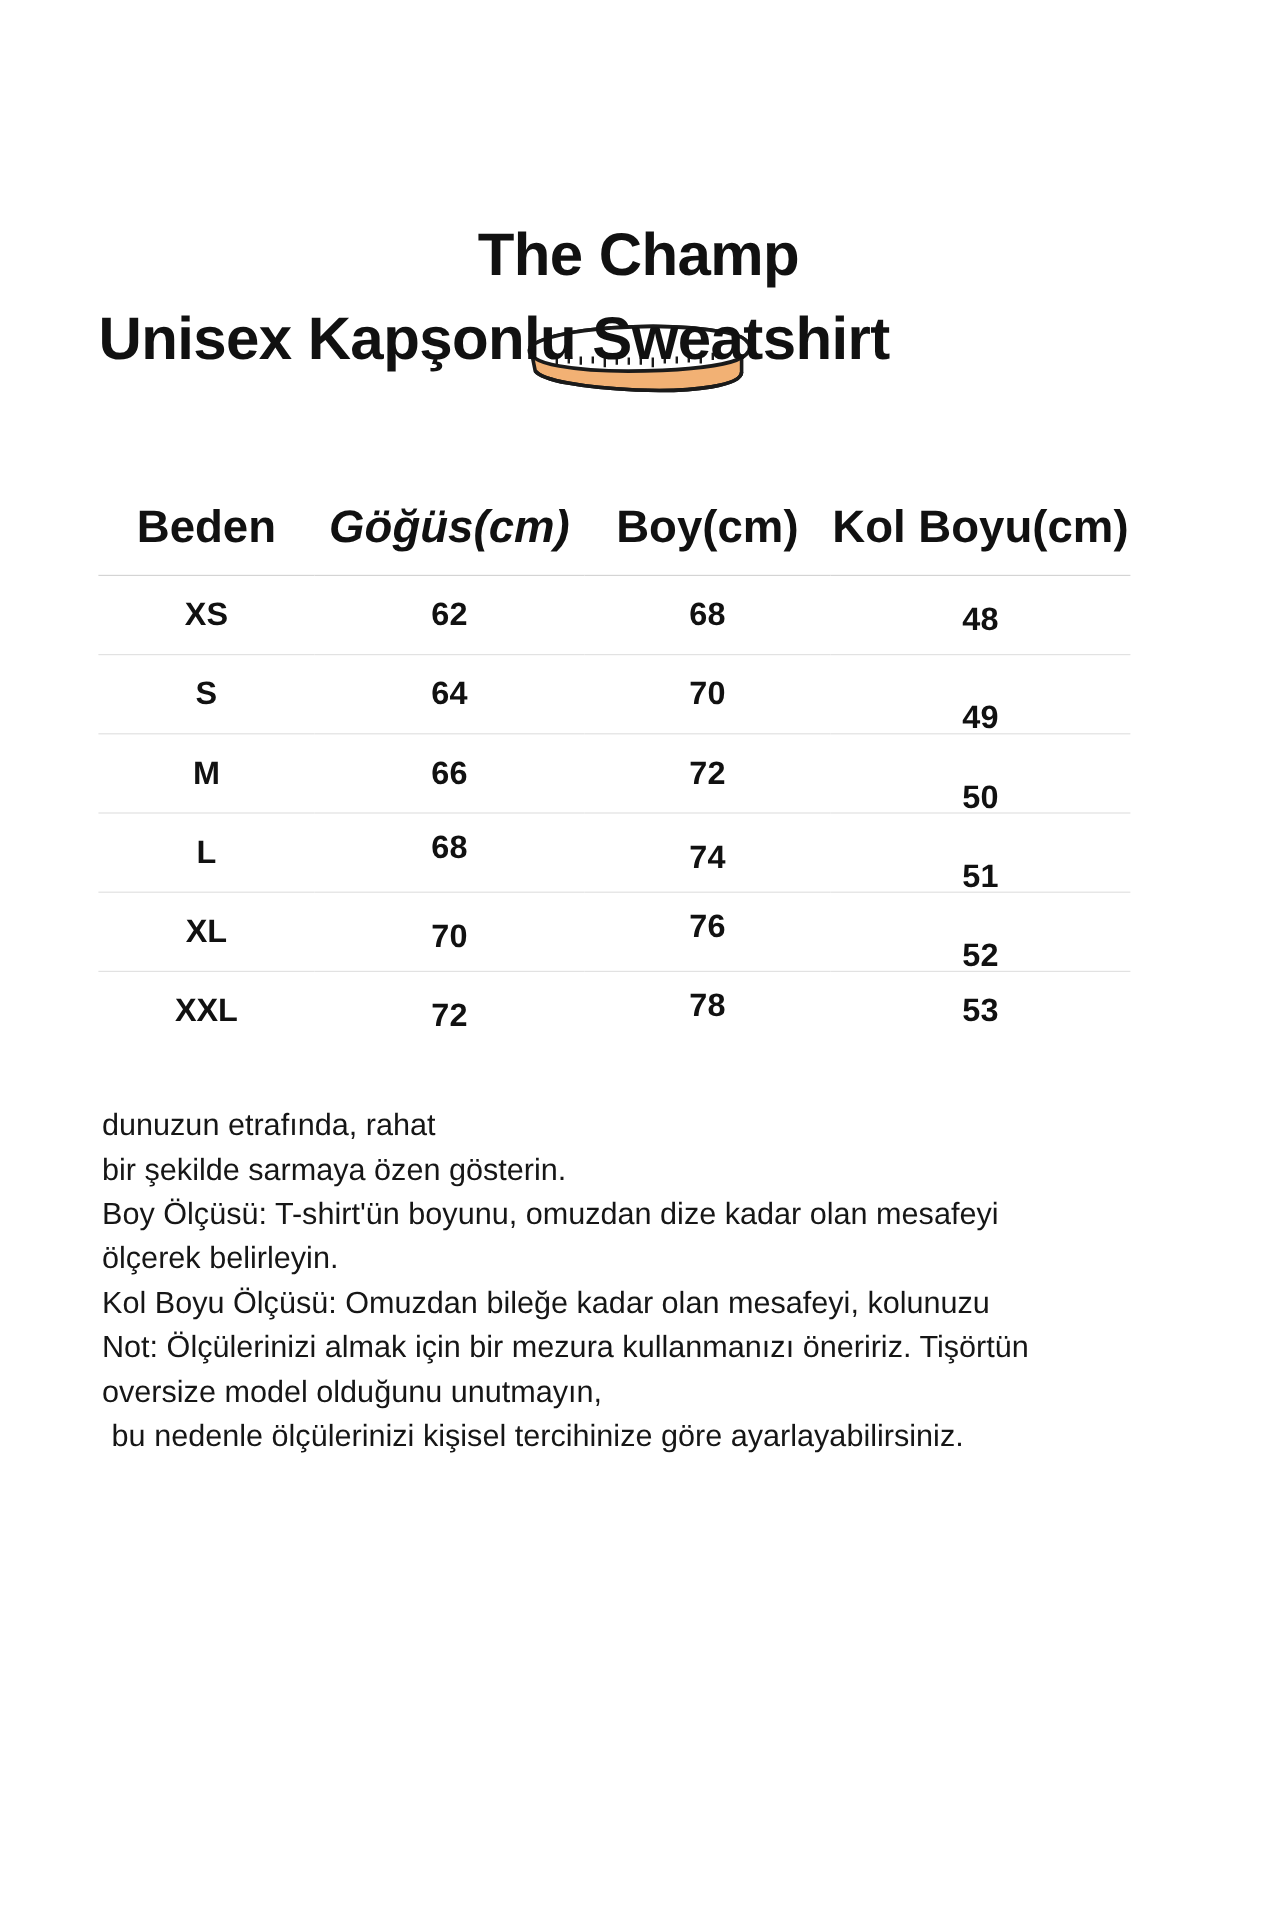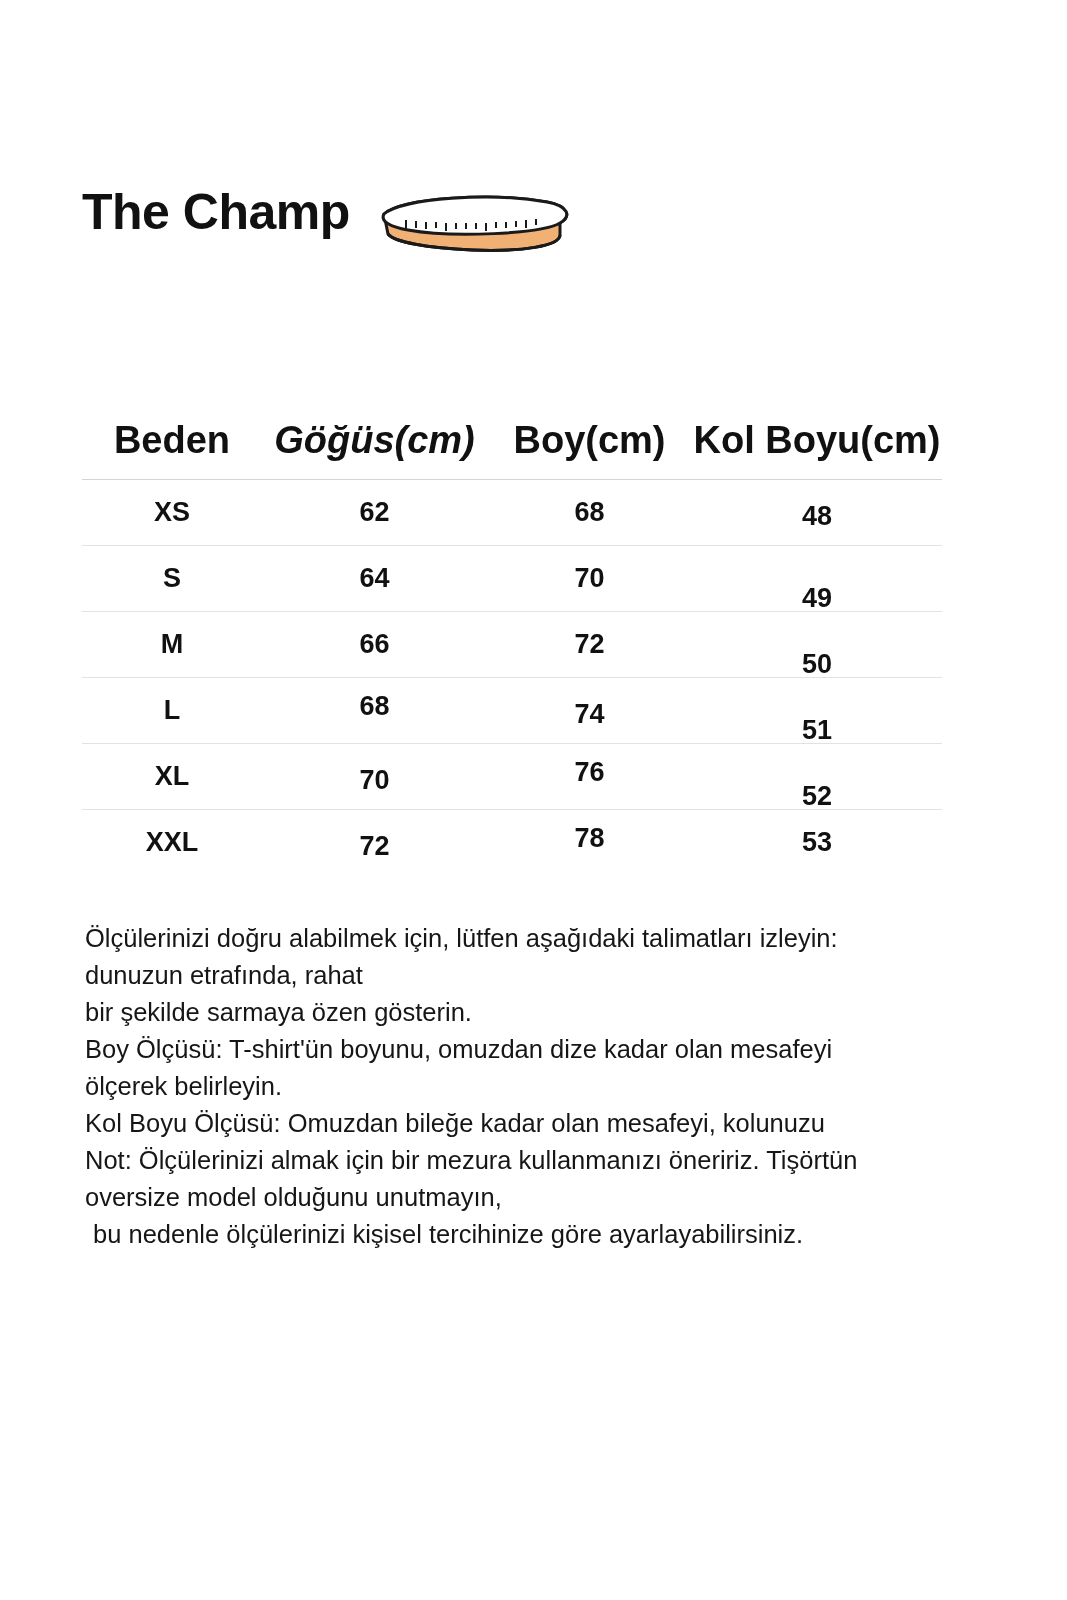--- a/index.html
+++ b/index.html
@@ -25,22 +25,24 @@
 
   
   .title-block {
     position: absolute;
     left: 82px;
     top: 186px;
     width: 900px;
   }
   .title-line1 {
     display: flex;
+    align-items: center;
     gap: 22px;
     height: 62px;
+    flex-direction: column;
   }
   .title-text {
     font-size: 50px;
     font-weight: bold;
     letter-spacing: -0.5px;
     line-height: 1.05;
     white-space: nowrap;
   }
   .title-line2 {
     font-size: 50px;
@@ -153,20 +155,21 @@
             <line x1="114" y1="33" x2="114" y2="41"></line>
             <line x1="124" y1="32" x2="124" y2="38"></line>
             <line x1="134" y1="32" x2="134" y2="38"></line>
             <line x1="144" y1="31" x2="144" y2="37"></line>
             <line x1="154" y1="30" x2="154" y2="38"></line>
             <line x1="164" y1="29" x2="164" y2="35"></line>
           </g>
         </svg>
       </span>
     </div>
+    <div class="title-line2">Unisex Kapşonlu Sweatshirt</div>
   </div>
 
   <div class="table-wrap">
     <table class="size-table">
       <colgroup>
         <col class="c-beden">
         <col class="c-gogus">
         <col class="c-boy">
         <col class="c-kol">
       </colgroup>
@@ -213,21 +216,20 @@
           <td class="d-beden">XXL</td>
           <td class="jit-1">72</td>
           <td class="jit-m3">78</td>
           <td class="jit-0">53</td>
         </tr>
       </tbody>
     </table>
   </div>
 
   <div class="instructions">
-    <p>Ölçülerinizi doğru alabilmek için, lütfen aşağıdaki talimatları izleyin:</p>
     <p>dunuzun etrafında, rahat</p>
     <p>bir şekilde sarmaya özen gösterin.</p>
     <p>Boy Ölçüsü: T-shirt'ün boyunu, omuzdan dize kadar olan mesafeyi</p>
     <p>ölçerek belirleyin.</p>
     <p>Kol Boyu Ölçüsü: Omuzdan bileğe kadar olan mesafeyi, kolunuzu</p>
     <p>Not: Ölçülerinizi almak için bir mezura kullanmanızı öneririz. Tişörtün</p>
     <p>oversize model olduğunu unutmayın,</p>
     <p class="indent-sm"> bu nedenle ölçülerinizi kişisel tercihinize göre ayarlayabilirsiniz.</p>
   </div>
 

